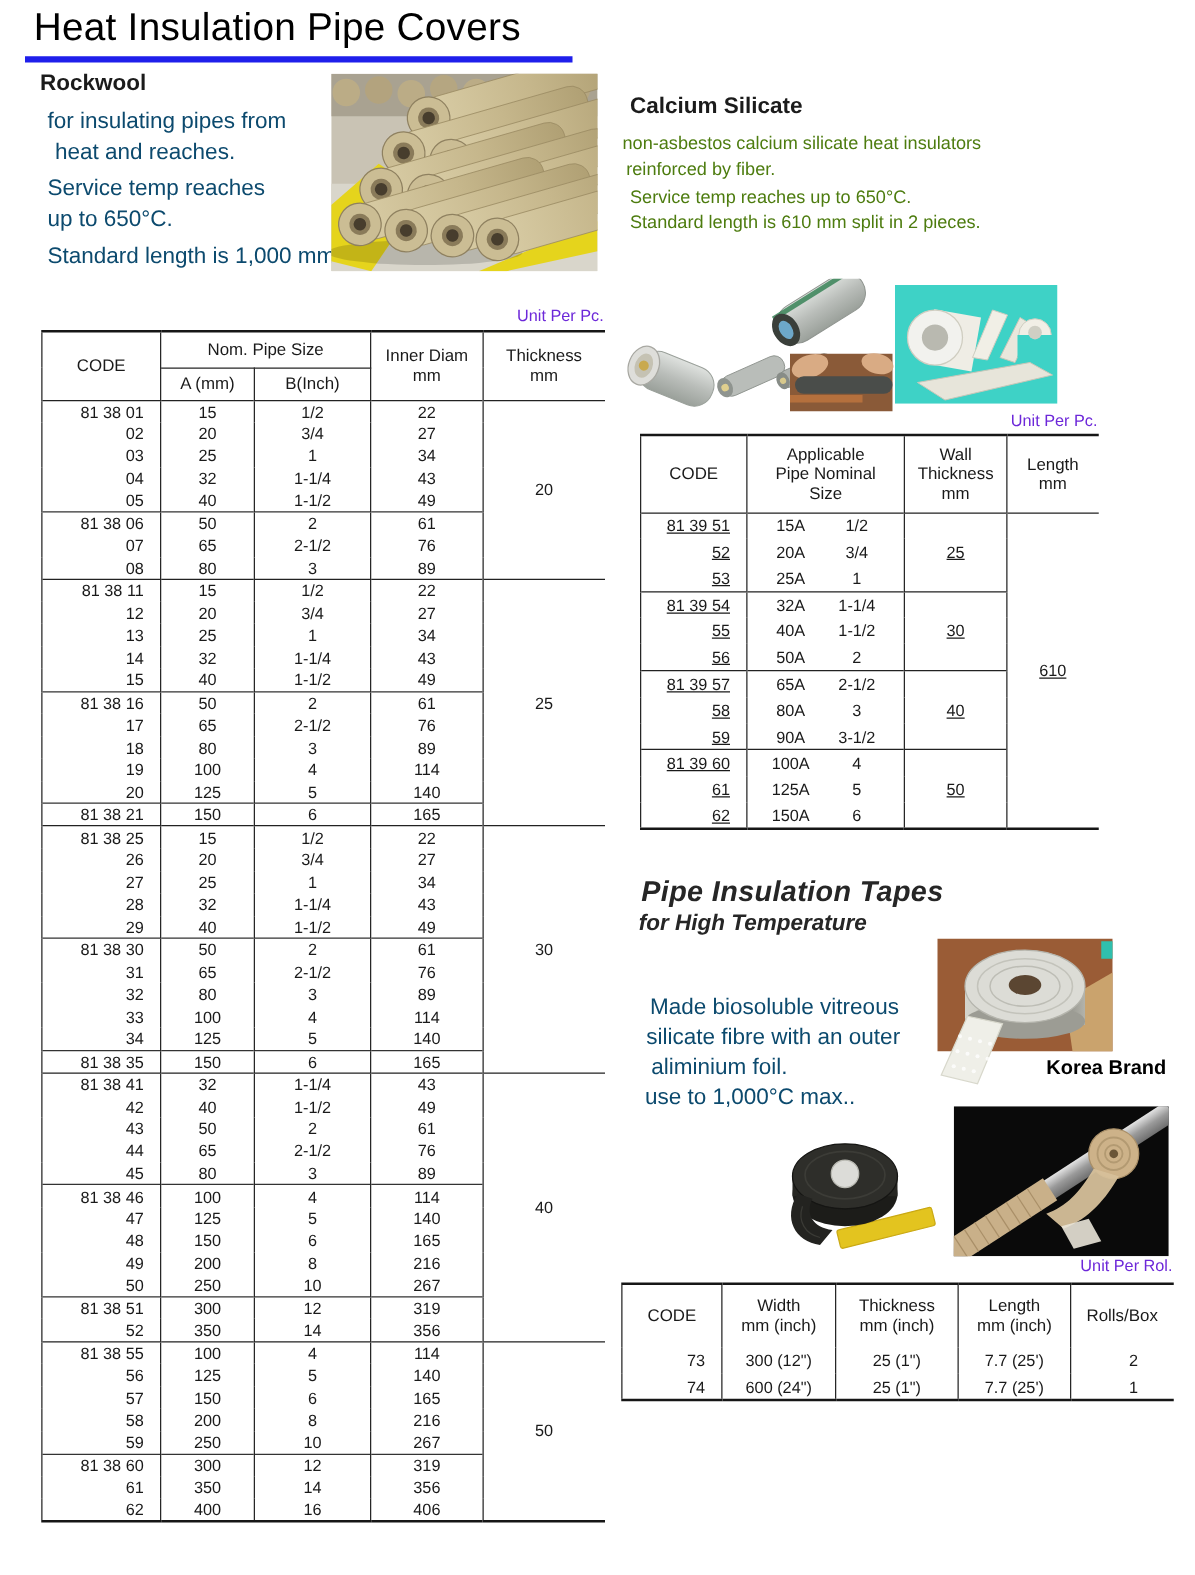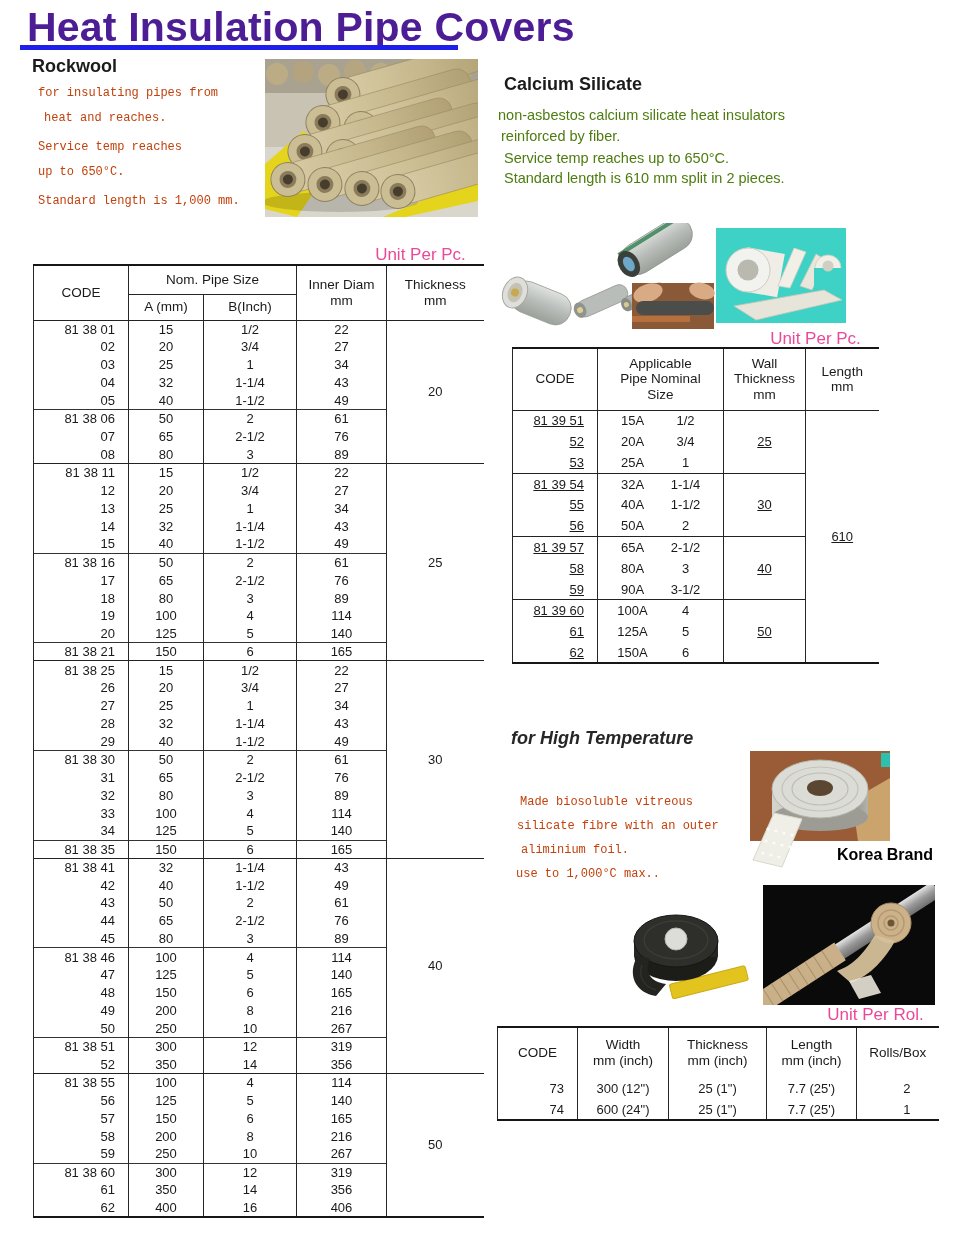--- a/index.html
+++ b/index.html
@@ -1,28 +1,28 @@
 <!DOCTYPE html>
 <html><head>
 <meta charset="utf-8">
 <style>
   html,body{margin:0;padding:0;background:#e8e8e8;}
   .page{position:relative;width:956px;height:1260px;background:#ffffff;overflow:hidden;
         font-family:"Liberation Sans",sans-serif;color:#1c1c1c;}
   .abs{position:absolute;}
   
-  .page-title{left:27px;top:4px;font-size:41px;font-weight:700;color:#4c1d95;letter-spacing:.2px;}
+  .page-title{left:27px;top:4px;font-size:31px;font-weight:400;color:#000000;letter-spacing:.2px;}
   .title-underline{left:20px;top:45px;width:438px;height:5px;background:#1f1feb;}
   
   .sec-heading{font-size:18px;font-weight:700;color:#1b1b1b;}
-  .desc{font-size:12px;color:#c2410c;white-space:nowrap;font-family:Liberation Mono, monospace;}
+  .desc{font-size:18px;color:#0c4a6e;white-space:nowrap;}
   .desc-sm{font-size:14.5px;color:#4d7c0f;white-space:nowrap;}
   .tapes-heading{font-size:23px;font-weight:700;font-style:italic;color:#262626;letter-spacing:.3px;}
   .tapes-sub{font-size:18px;font-weight:700;font-style:italic;color:#262626;}
-  .unit-label{width:125px;text-align:center;font-size:17px;color:#ec4899;}
+  .unit-label{width:125px;text-align:right;font-size:13px;color:#6d28d9;}
   .brand-label{background:#ffffff;font-size:16px;font-weight:700;color:#000;padding:1px 4px;white-space:nowrap;}
   
   table.cat{border-collapse:collapse;table-layout:fixed;color:#1a1a1a;}
   table.cat th{font-weight:400;font-size:13.5px;text-align:center;padding:0;white-space:pre-line;line-height:1.15;}
   table.cat td{font-size:13px;padding:0;text-align:center;line-height:1;}
   .b-r{border-right:1.5px solid #262626;}
   .b-l{border-left:1.6px solid #262626;}
   .t-top{border-top:2.2px solid #161616;}
   .g-top{border-top:1.7px solid #222;}
   .s-top{border-top:1.4px solid #333;}
@@ -573,20 +573,21 @@
             <td class="b-r"><span class="sa">125A</span><span class="sb">5</span></td>
           </tr>
           <tr>
             <td class="c-code b-l b-r bot">62</td>
             <td class="b-r bot"><span class="sa">150A</span><span class="sb">6</span></td>
           </tr>
         </tbody>
       </table>
     </div>
 
+  <div class="abs tapes-heading" style="left:513px;top:700px;">Pipe Insulation Tapes</div>
   <div class="abs tapes-sub" style="left:511px;top:728px;">for High Temperature</div>
   <div class="abs desc" style="left:520px;top:795px;">Made  biosoluble vitreous</div>
   <div class="abs desc" style="left:517px;top:819px;">silicate fibre  with an outer</div>
   <div class="abs desc" style="left:521px;top:843px;">aliminium foil.</div>
   <div class="abs desc" style="left:516px;top:867px;">use to 1,000°C max..</div>
 
   <div class="abs" style="left:740px;top:745px;width:200px;height:125px;">
     <svg width="200" height="125" viewBox="0 0 200 125">
       <defs>
         <linearGradient id="foil" x1="0" y1="0" x2="1" y2="0">

